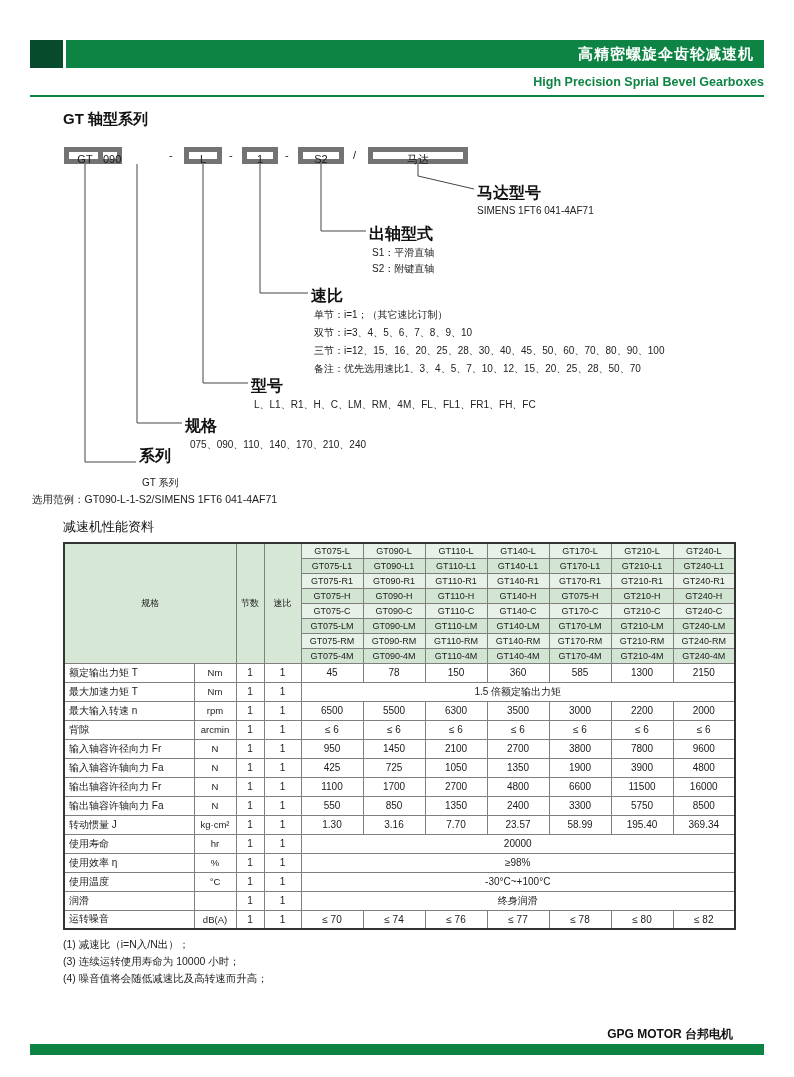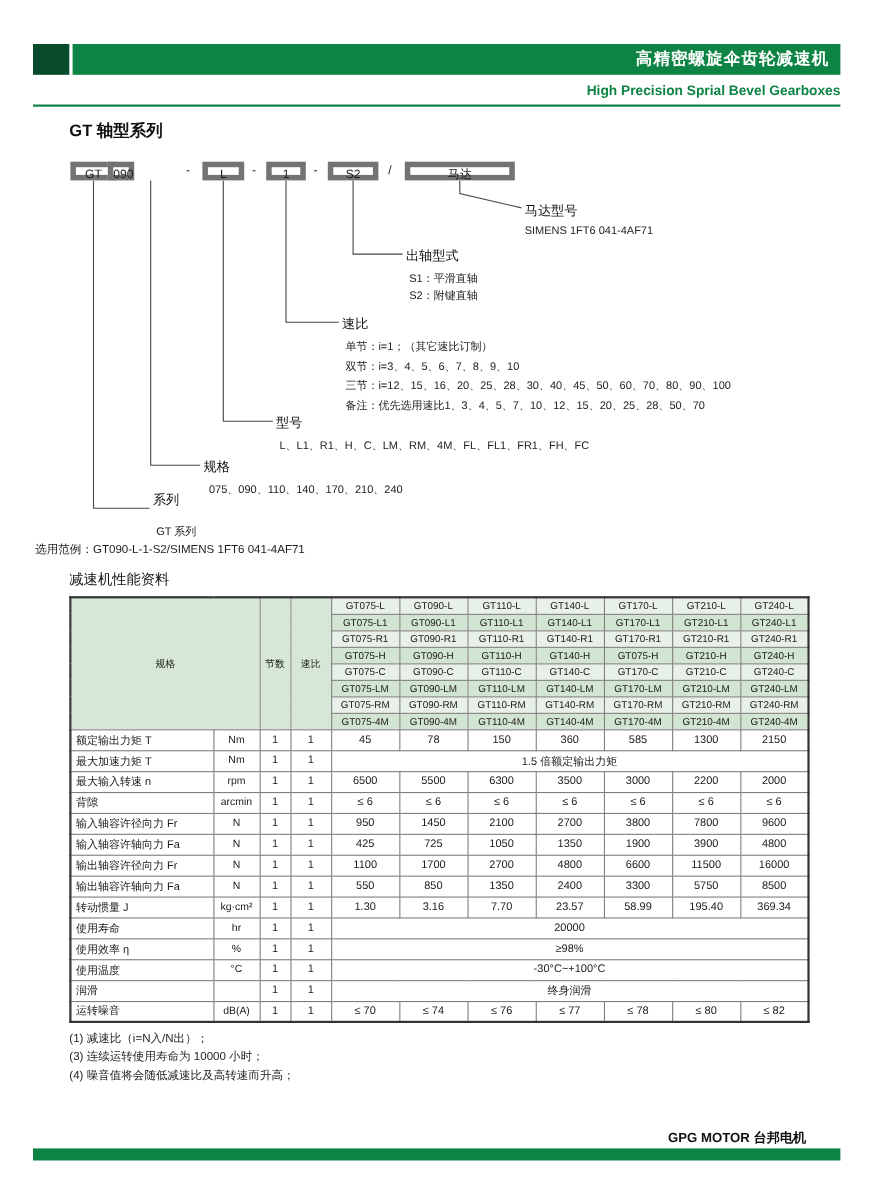--- a/index.html
+++ b/index.html
@@ -33,21 +33,21 @@
   }
   #box-series { left: 64px;  width: 42px; }
   #box-size   { left: 98px; width: 24px; }
   #box-model  { left: 184px; width: 38px; }
   #box-ratio  { left: 242px; width: 36px; }
   #box-shaft  { left: 298px; width: 46px; }
   #box-motor  { left: 368px; width: 100px; }
   .code-sep { position: absolute; top: 147px; font-size: 11px; line-height: 17px; }
   #sep1 { left: 169px; } #sep2 { left: 229px; } #sep3 { left: 285px; } #sep4 { left: 353px; }
 
-  .diag-title { position: absolute; font-size: 12px; font-weight: normal; color: #111; white-space: nowrap; }
+  .diag-title { position: absolute; font-size: 16px; font-weight: bold; color: #111; white-space: nowrap; }
   .diag-text  { position: absolute; font-size: 10px; color: #222; white-space: nowrap; }
   #lbl-motor  { left: 477px; top: 183px; }
   #txt-motor  { left: 477px; top: 205px; }
   #lbl-shaft  { left: 369px; top: 224px; }
   #txt-shaft-0 { left: 372px; top: 246px; }
   #txt-shaft-1 { left: 372px; top: 262px; }
   #lbl-ratio  { left: 311px; top: 286px; }
   #txt-ratio-0 { left: 314px; top: 308px; }
   #txt-ratio-1 { left: 314px; top: 326px; }
   #txt-ratio-2 { left: 314px; top: 344px; }

